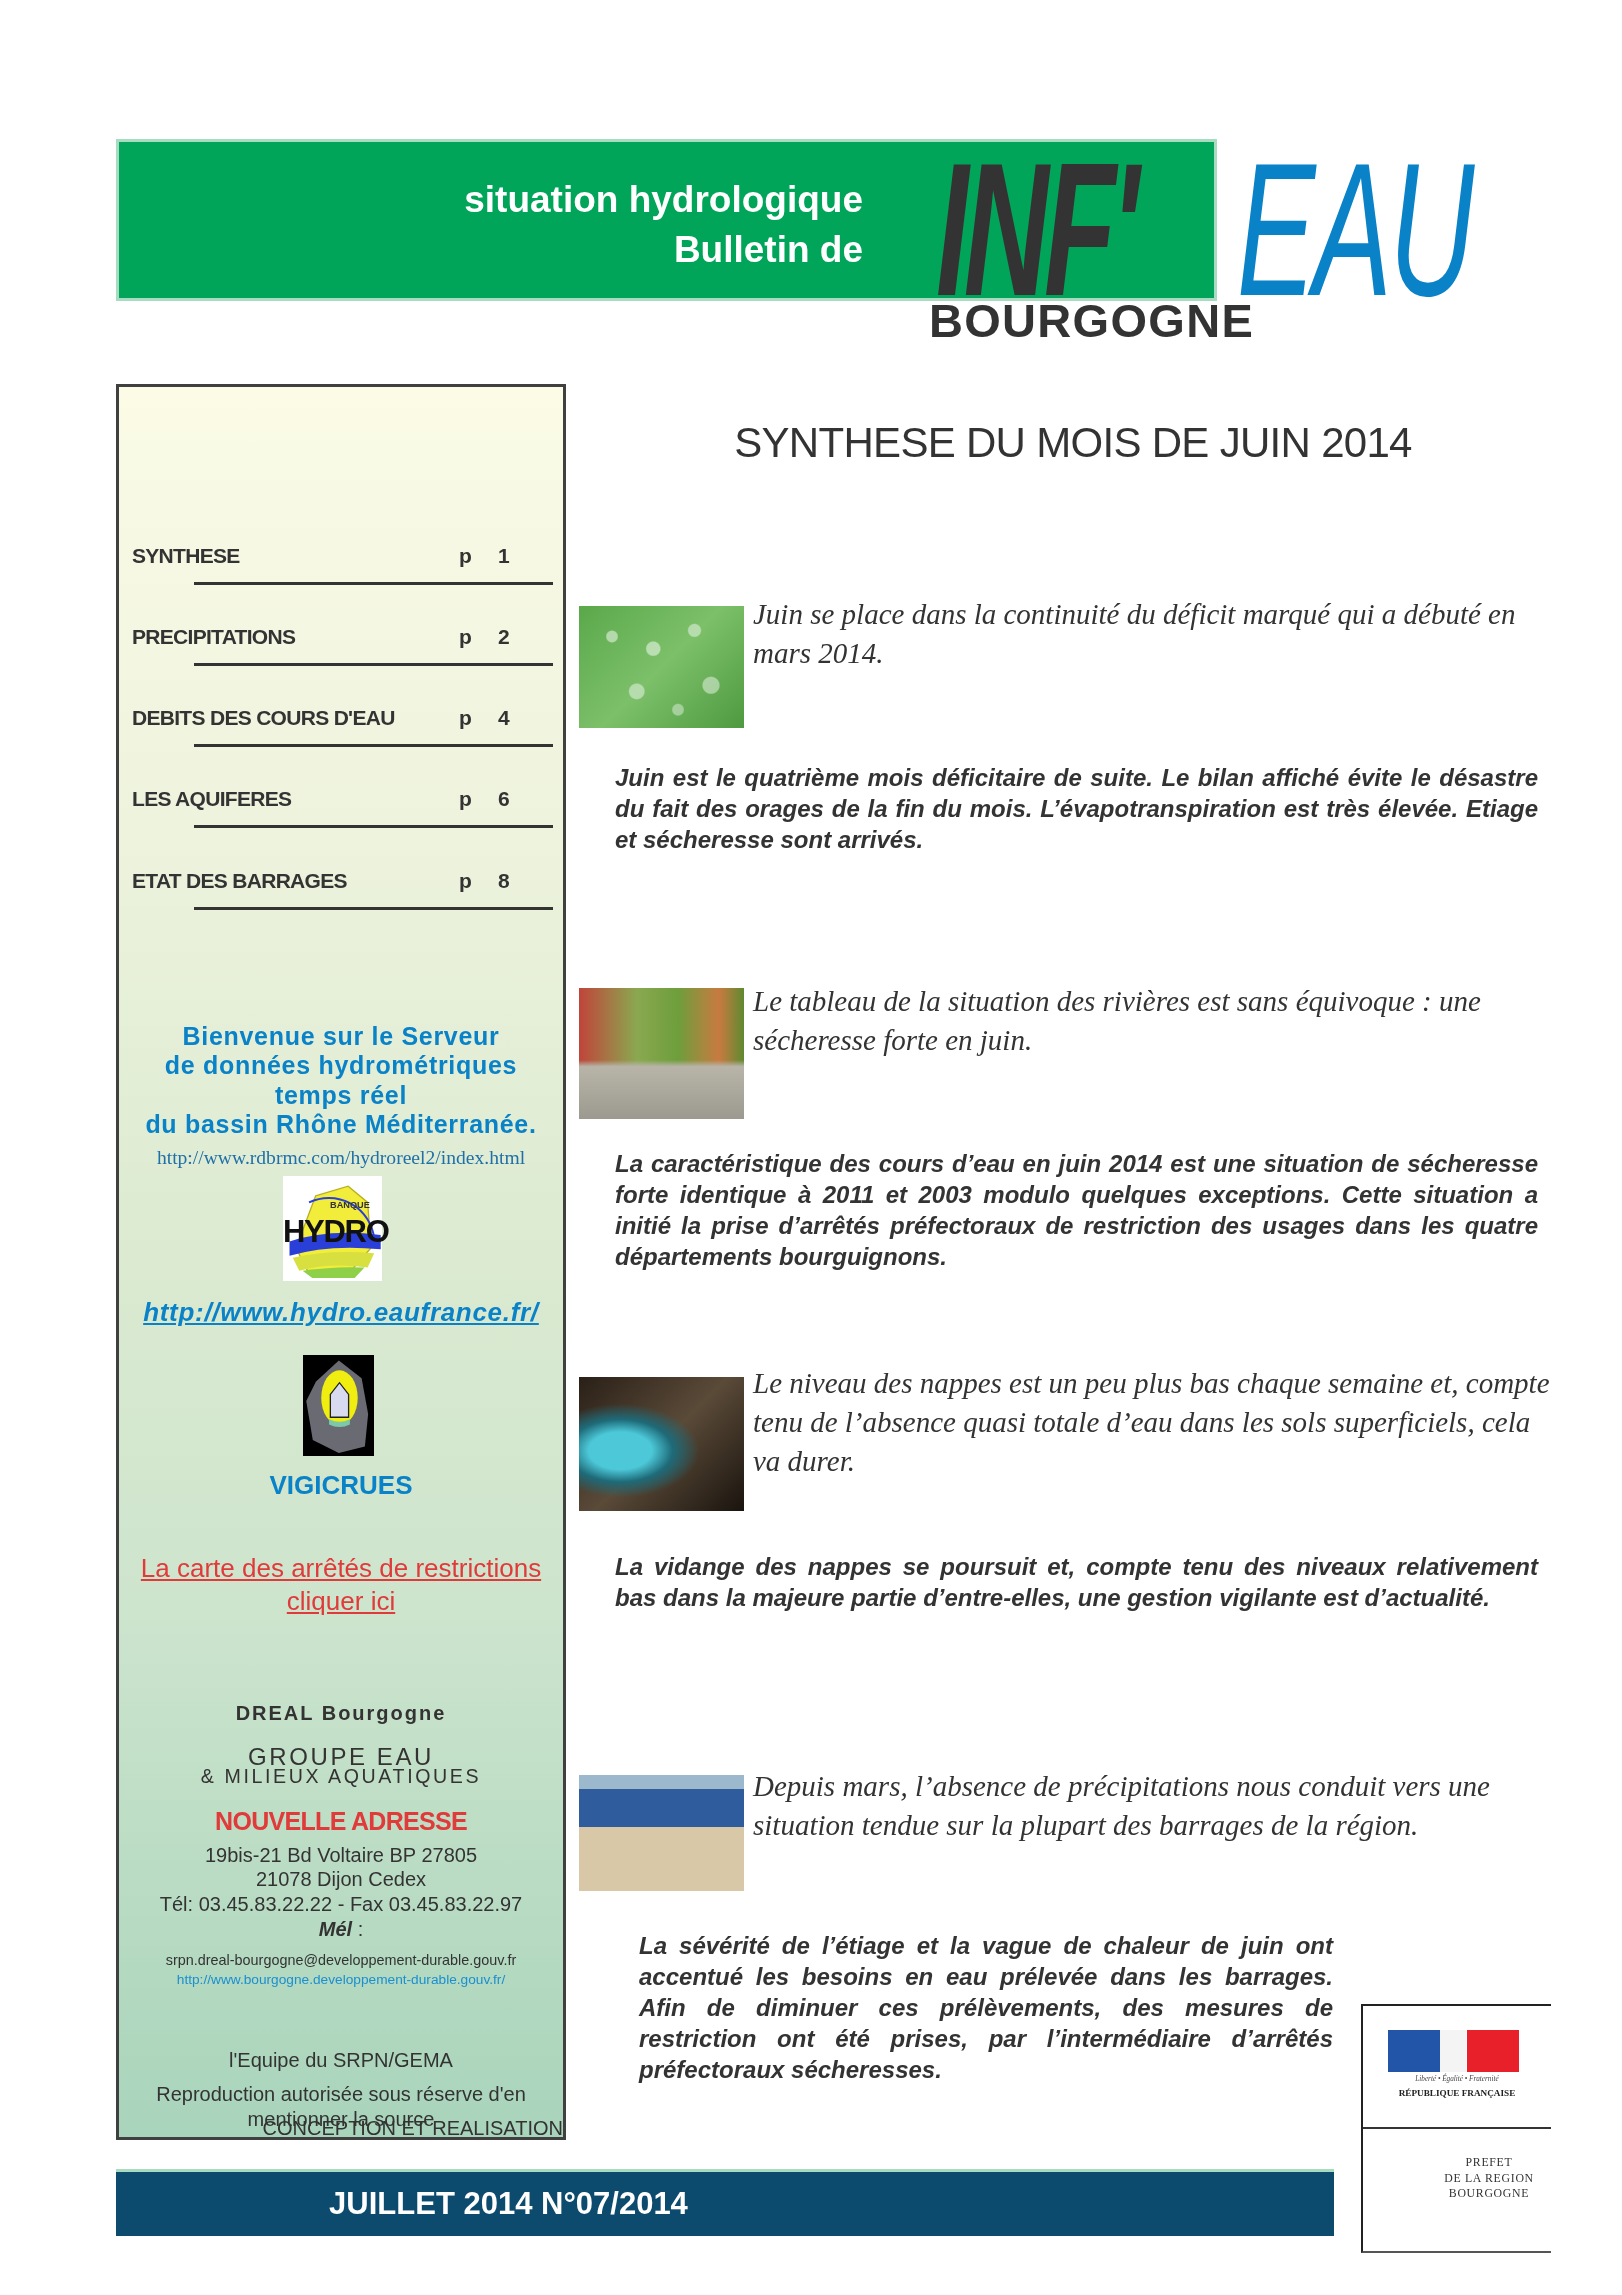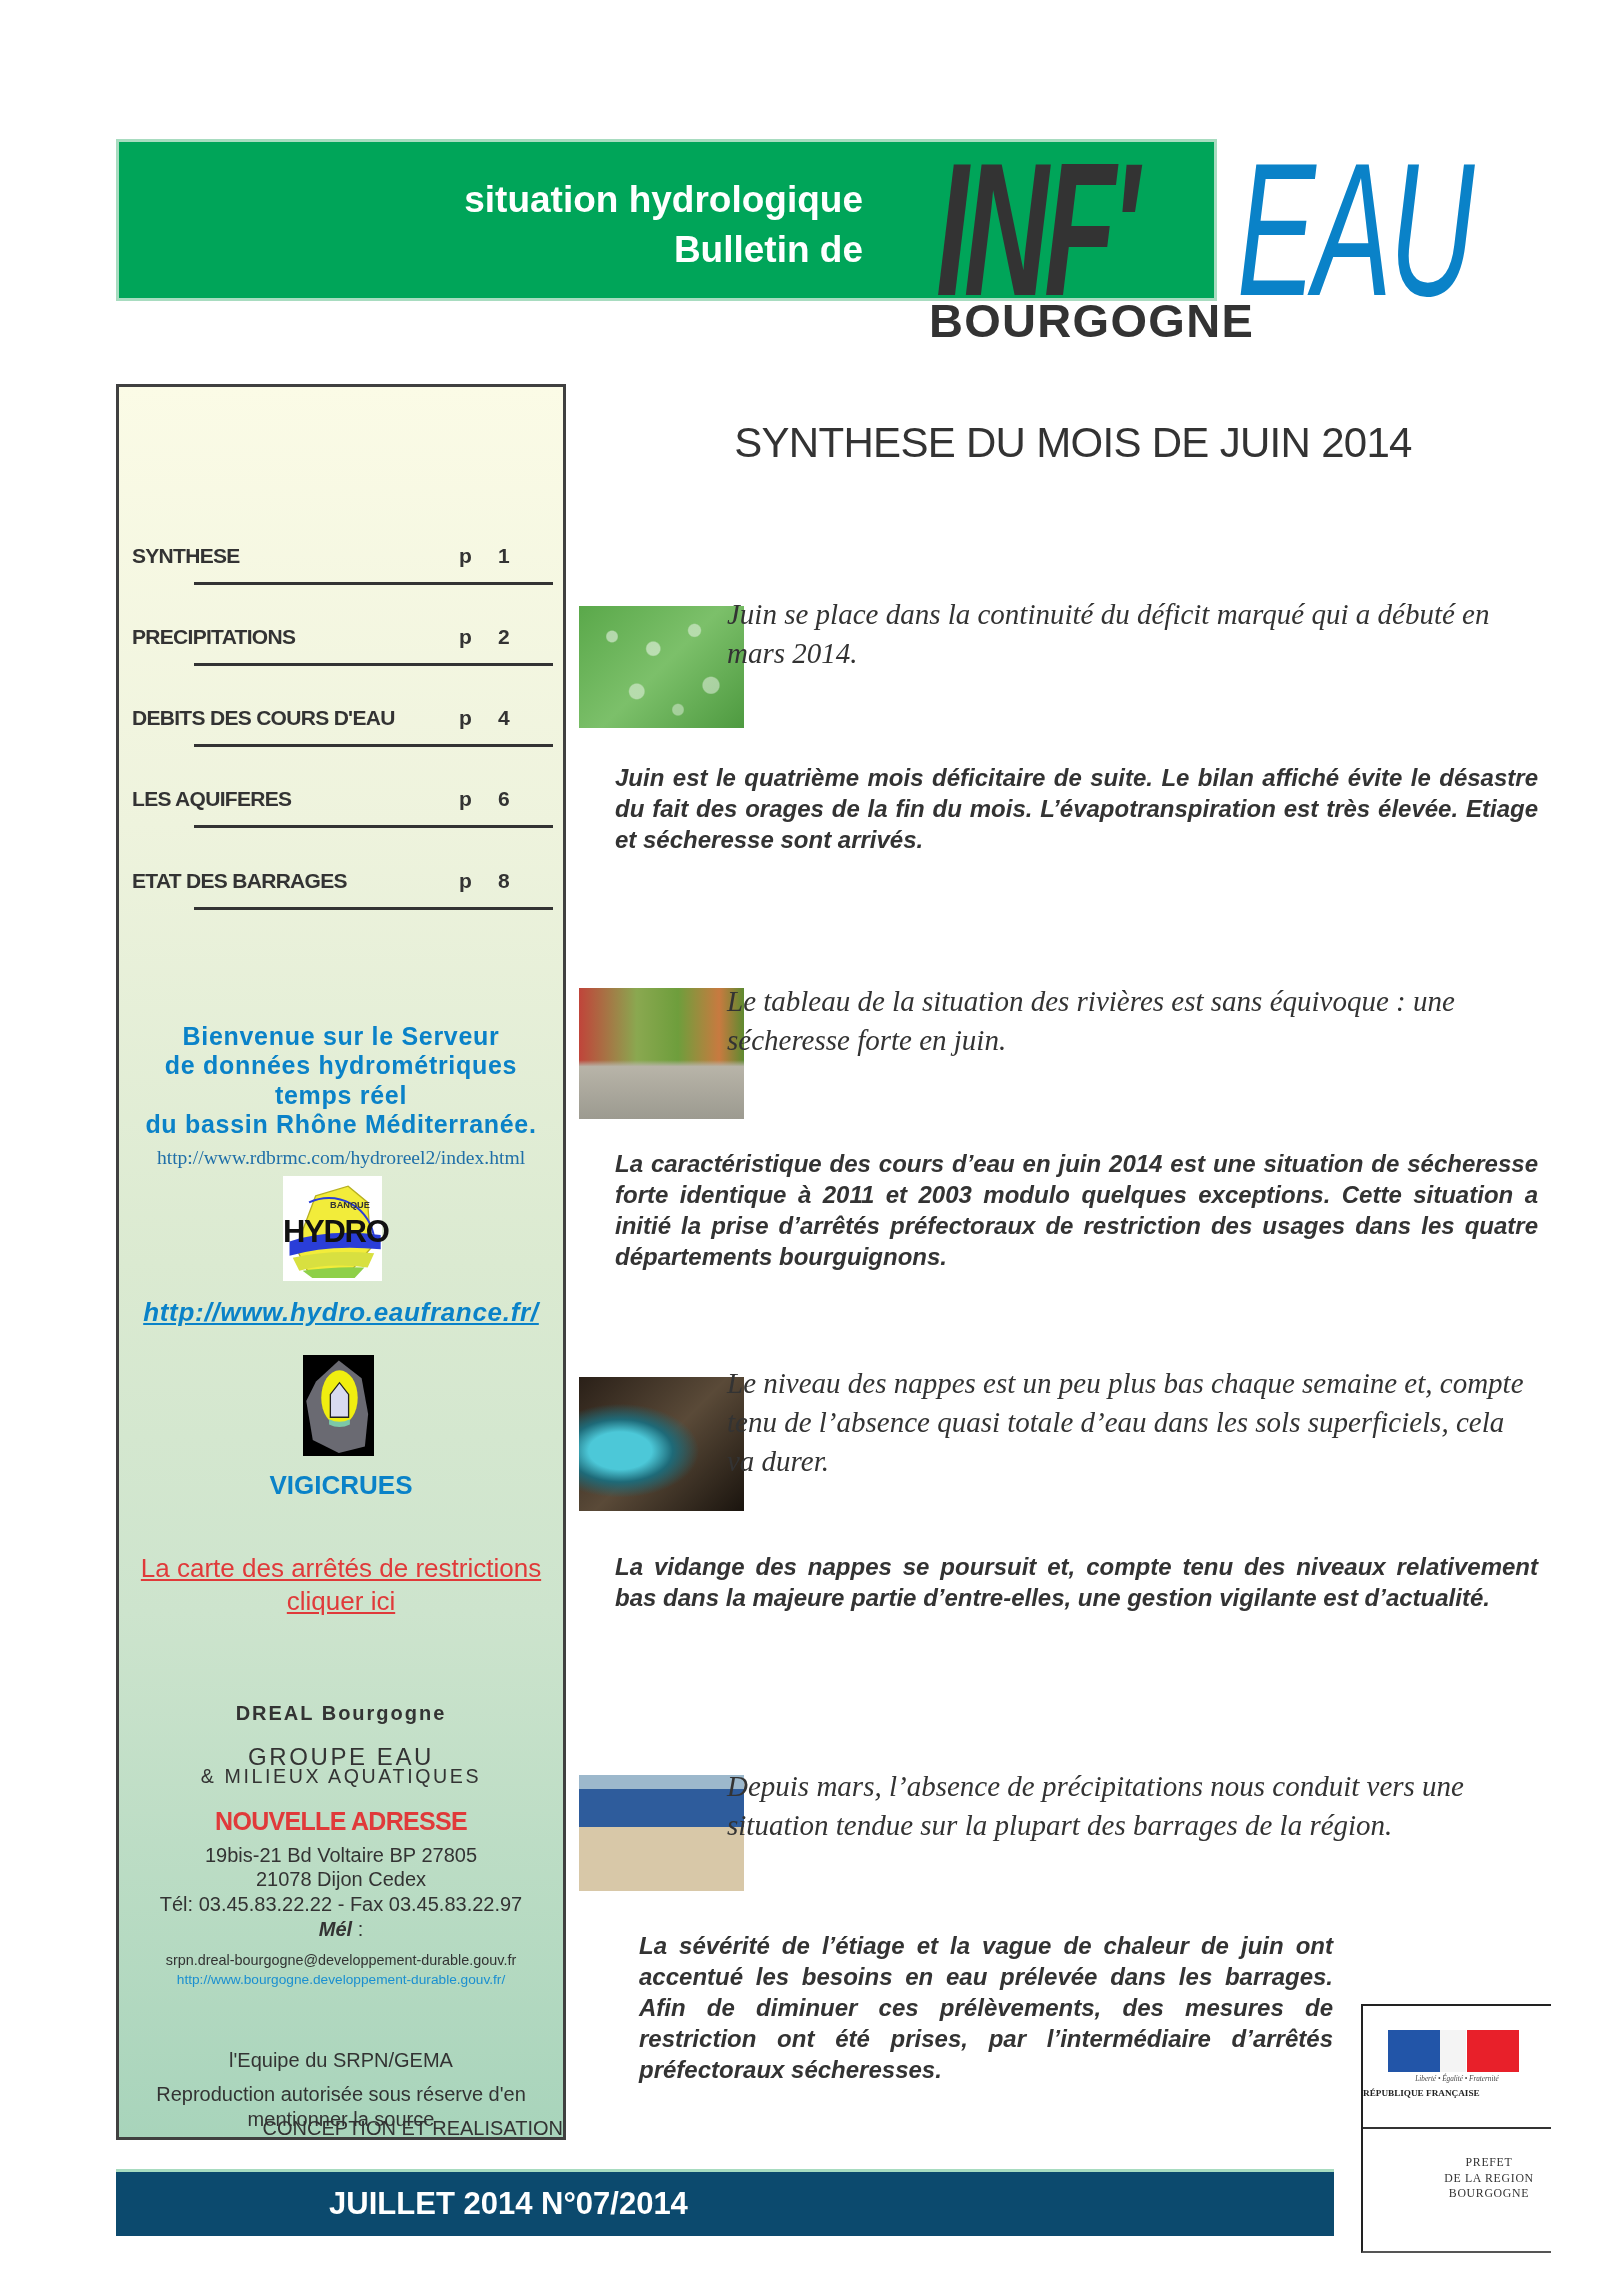--- a/index.html
+++ b/index.html
@@ -27,21 +27,21 @@
   .hydro-link { color:#0a82c8; font-weight:bold; font-style:italic; font-size:26px; text-decoration:underline; text-align:center; left:0; width:100%; letter-spacing:0.7px; }
   .vigi { color:#0a82c8; font-weight:bold; font-size:26px; text-align:center; left:0; width:100%; }
   .red-link { color:#e03a3a; font-size:26px; text-align:center; left:0; width:100%; text-decoration:underline; line-height:33px; }
   .c-center { left:0; width:100%; text-align:center; }
 
   
   .main-title { left:654px; top:419px; width:838px; text-align:center; font-size:42px; color:#333; letter-spacing:-0.7px; }
 
   
   .pic { width:165px; border:none; }
-  .lead { left:727px; width:805px; font-family:"Liberation Serif", serif; font-style:italic; font-size:29px; line-height:39px; color:#333; }
+  .lead { left:753px; width:805px; font-family:"Liberation Serif", serif; font-style:italic; font-size:29px; line-height:39px; color:#333; }
   .body-b { left:615px; width:923px; font-style:italic; font-weight:bold; font-size:24px; line-height:31px; color:#333; text-align:justify; }
 
   
   .img-drops { background:
       radial-gradient(circle at 20% 25%, rgba(255,255,255,.5) 0 5.2px, transparent 6.5px),
       radial-gradient(circle at 45% 35%, rgba(255,255,255,.5) 0 6.5px, transparent 7.9px),
       radial-gradient(circle at 70% 20%, rgba(255,255,255,.45) 0 5.9px, transparent 7.2px),
       radial-gradient(circle at 35% 70%, rgba(255,255,255,.45) 0 7.2px, transparent 8.5px),
       radial-gradient(circle at 80% 65%, rgba(255,255,255,.45) 0 7.9px, transparent 9.2px),
       radial-gradient(circle at 60% 85%, rgba(255,255,255,.4) 0 5.2px, transparent 6.5px),
@@ -59,21 +59,21 @@
   .ftr { left:116px; top:2169px; width:1218px; height:67px; background:#0c4a6e; border-top:3.9px solid #a8dcc0; box-sizing:border-box; }
   .ftr-text { left:0; top:14.4px; width:785px; text-align:center; color:#fff; font-weight:bold; font-size:31px; }
 
   
   .prefet { left:1361px; top:2004px; width:190px; height:249px; border-left:2.6px solid #222; border-top:2.6px solid #222; border-bottom:2px solid #555; box-sizing:border-box; background:#fff; }
   .flag { left:25px; top:23.6px; width:131px; height:42px; }
   .flag .bl { position:absolute; left:0; top:0; width:52px; height:42px; background:#2255a8; }
   .flag .wh { position:absolute; left:52px; top:0; width:26px; height:42px; background:#f4f4f4; }
   .flag .rd { position:absolute; left:79px; top:0; width:52px; height:42px; background:#e8202a; }
   .devise { left:0; top:69px; width:100%; text-align:center; font-family:"Liberation Serif", serif; font-style:italic; font-size:7.2px; color:#444; }
-  .rf { left:0; top:82px; width:100%; font-family:"Liberation Serif", serif; font-weight:bold; font-size:9.2px; color:#222; }
+  .rf { left:0; top:82px; width:100%; text-align:center; font-family:"Liberation Serif", serif; font-weight:bold; font-size:9.2px; color:#222; }
   .prefet-sep { left:0; top:121px; width:100%; height:2px; background:#333; }
   .prefet-txt { left:0; top:149px; width:100%; text-align:center; font-family:"Liberation Serif", serif; font-size:11.8px; line-height:15.7px; color:#333; letter-spacing:0.7px;padding-left:32px; }
 </style>
 </head>
 <body>
 
 <div class="abs hdr-box"></div>
 <div class="abs hdr-sub">
   <div>situation hydrologique</div>
   <div>Bulletin de</div>

